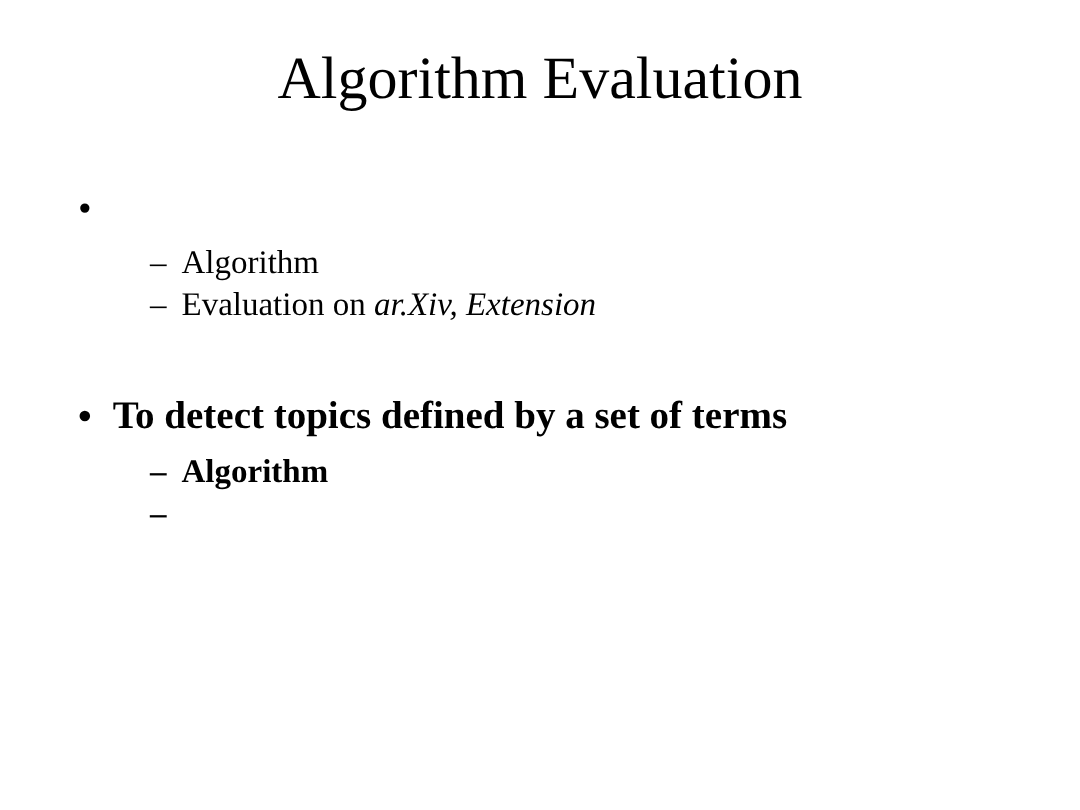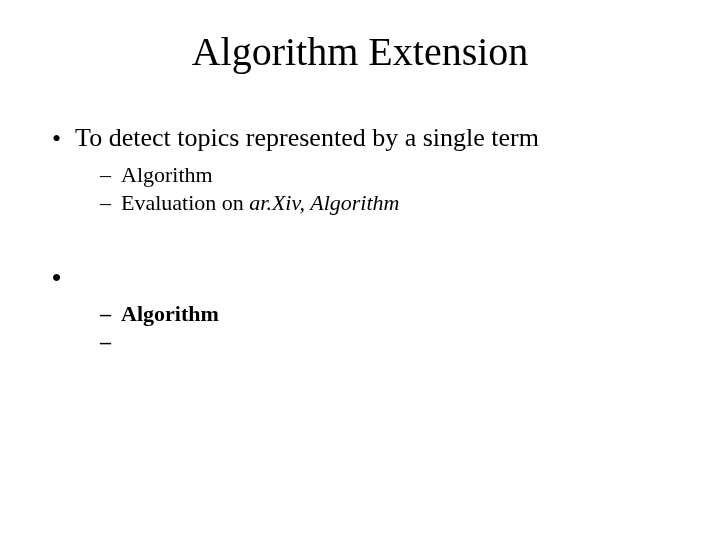--- a/index.html
+++ b/index.html
@@ -39,41 +39,41 @@
     .bullet-l2 .dash {
       margin-right: 10px;
     }
     .section-gap { height: 44px; }
     .bold { font-weight: bold; }
     .italic { font-style: italic; }
   </style>
 </head>
 <body>
 
-<h1 class="title">Algorithm Extension</h1>
+<h1 class="title">Algorithm Evaluation</h1>
 
 <div class="bullet-l1">
   <span class="dot">•</span>
-  <span>To detect topics represented by a single term</span>
 </div>
 
 <div class="bullet-l2">
   <span class="dash">–</span>
   <span>Algorithm</span>
 </div>
 
 <div class="bullet-l2">
   <span class="dash">–</span>
-  <span><span>Evaluation on </span><span class="italic">ar.Xiv, Algorithm</span></span>
+  <span><span>Evaluation on </span><span class="italic">ar.Xiv, Extension</span></span>
 </div>
 
 <div class="section-gap"></div>
 
 <div class="bullet-l1 bold">
   <span class="dot">•</span>
+  <span>To detect topics defined by a set of terms</span>
 </div>
 
 <div class="bullet-l2 bold">
   <span class="dash">–</span>
   <span>Algorithm</span>
 </div>
 
 <div class="bullet-l2 bold">
   <span class="dash">–</span>
 </div>

